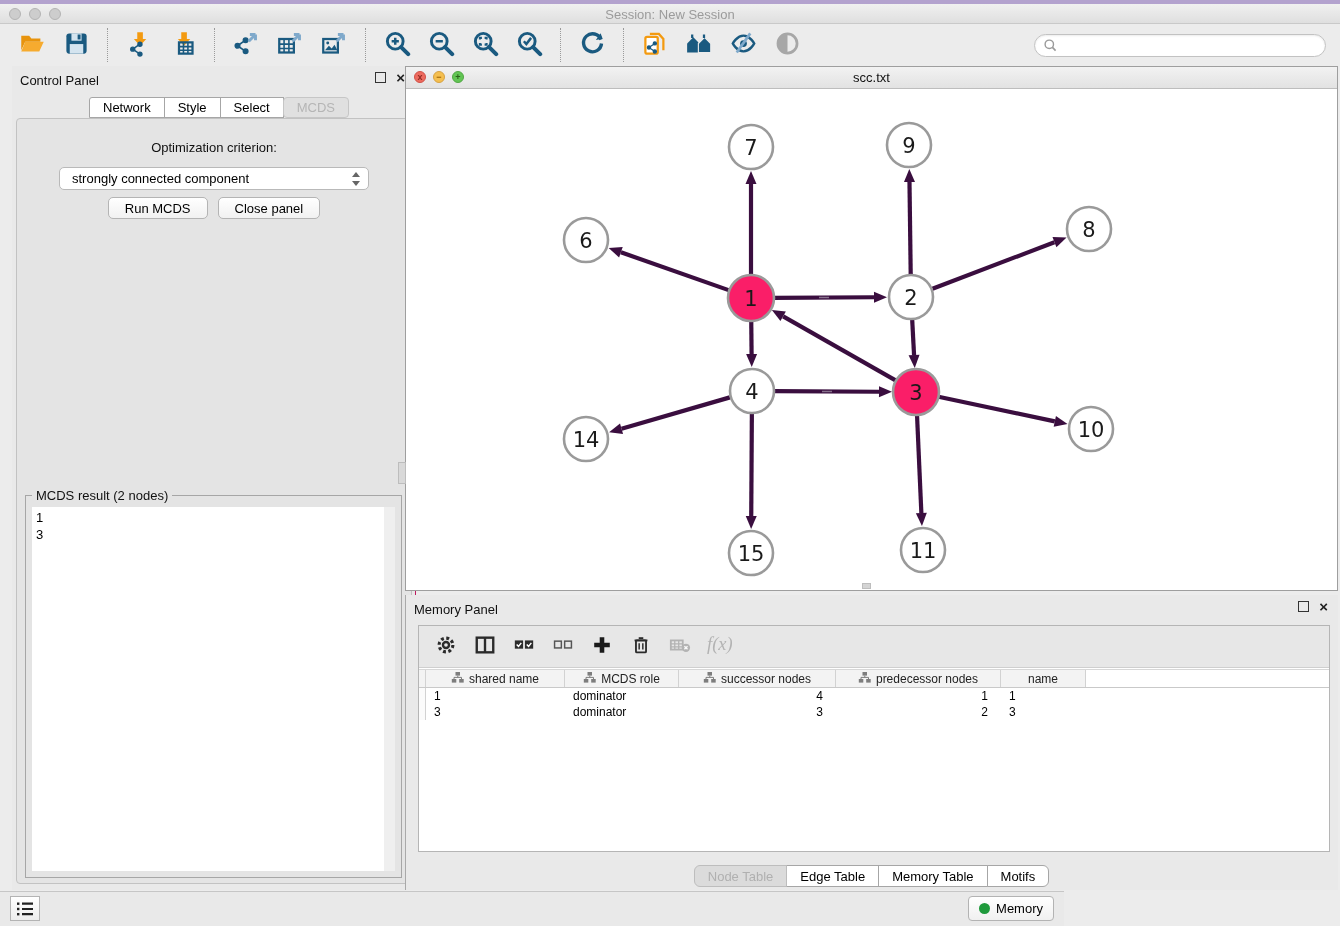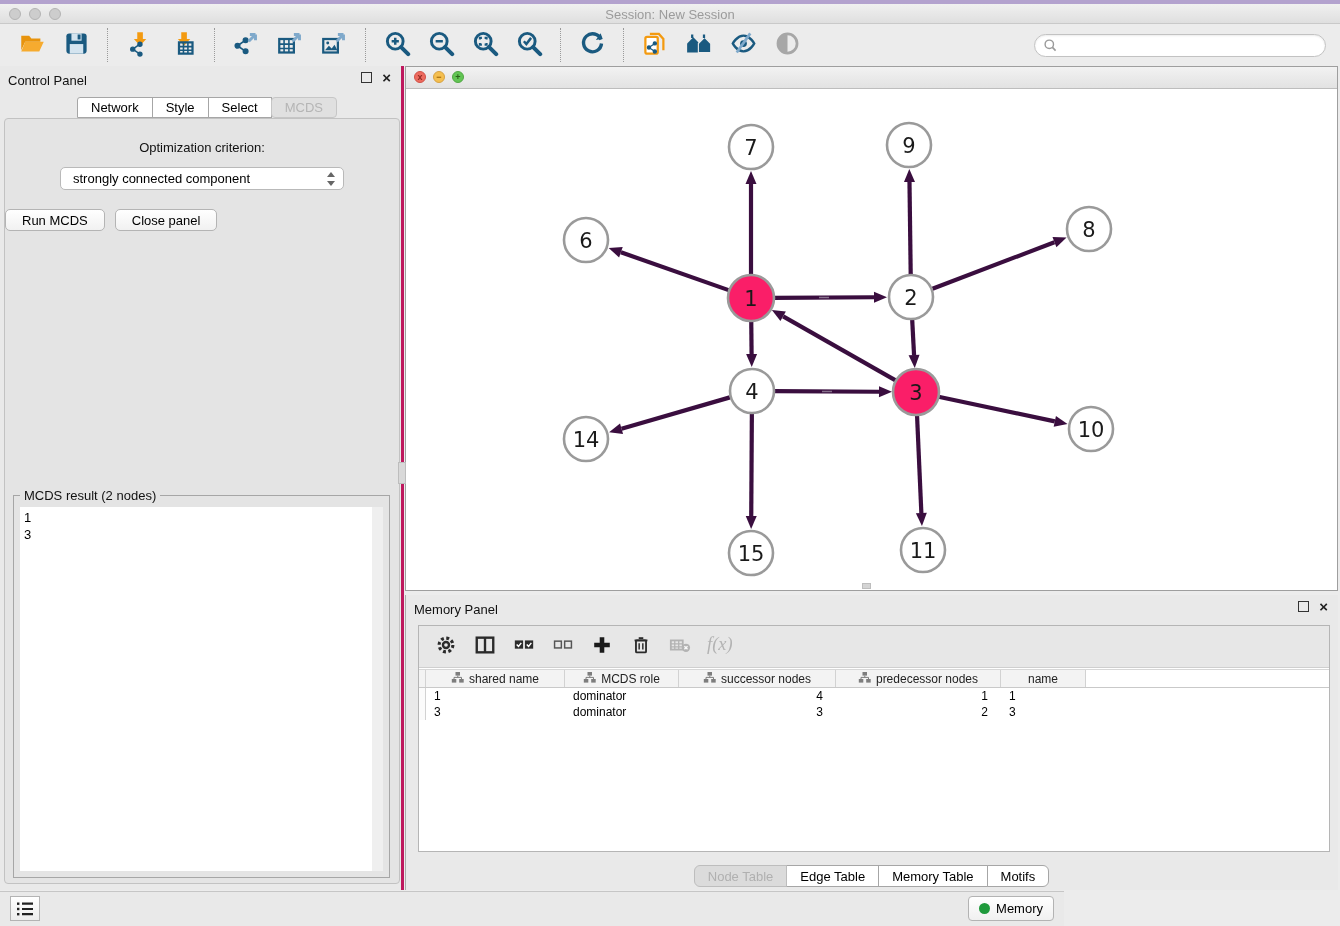--- a/index.html
+++ b/index.html
@@ -22,40 +22,40 @@
   .toolbar { position:absolute; left:0; top:24px; width:1340px; height:42px; background:#ececec;
     display:flex; align-items:center; padding:0 10px; }
   .tb-icon { width:30px; height:30px; display:inline-flex; align-items:center; justify-content:center; margin:0 7px; flex:none; }
   .tb-sep { width:1px; height:34px; border-left:1px dotted #9a9a9a; margin:0 9px; flex:none; }
   .search-wrap { margin-left:auto; margin-right:4px; width:292px; height:23px; background:#fff; border:1px solid #c2c2c2;
     border-radius:12px; display:flex; align-items:center; padding:0 8px; box-shadow:inset 0 1px 2px rgba(0,0,0,.08); }
   .search-wrap svg { flex:none; }
   .search-wrap input { border:none; outline:none; background:transparent; flex:1; font-size:12px; margin-left:5px; }
 
   
-  .control-panel { position:absolute; left:0; top:66px; width:404px; height:824px; background:#e9e9e9; border-right:3px solid #be185d; }
+  .control-panel { position:absolute; left:12px; top:66px; width:404px; height:824px; background:#e9e9e9; border-right:1px solid #be185d; }
   .panel-head { position:relative; height:28px; }
   .panel-head .ph-title { position:absolute; left:8px; top:7px; font-size:13px; color:#111; }
   .panel-head .ph-icons { position:absolute; right:10px; top:6px; display:flex; gap:10px; align-items:center; }
   .float-ic { width:11px; height:11px; border:1.6px solid #333; display:inline-block; }
   .close-ic { font-size:15px; font-weight:bold; color:#222; line-height:11px; }
 
   .cp-tabs { position:absolute; left:78px; top:31px; display:flex; }
   .tab { height:21px; padding:0 13px; font-size:13px; line-height:20px; background:#fff; color:#000;
     border:1px solid #a6a6a6; margin-left:-1px; }
   .tab.first { border-radius:3px 0 0 0; }
   .tab.sel { background:#e0e0e0; color:#b5b5b5; border-color:#c6c6c6; border-radius:4px; position:relative; z-index:1; }
 
   .cp-content { position:absolute; left:4px; top:52px; width:396px; height:766px; background:#e4e4e4;
     border:1px solid #c2c2c2; border-radius:4px; }
   .opt-label { text-align:center; margin-top:21px; font-size:13px; color:#111; }
-  .dropdown { width:284px; height:23px; margin:12px auto 0; background:#fff; border:1px solid #b9b9b9; border-radius:5px;
+  .dropdown { width:310px; height:23px; margin:12px auto 0; background:#fff; border:1px solid #b9b9b9; border-radius:5px;
     display:flex; align-items:center; padding:0 6px 0 12px; font-size:13px; }
   .dropdown .dd-val { flex:1; }
-  .btn-row { display:flex; justify-content:flex-start; gap:10px; margin-top:19px; }
+  .btn-row { display:flex; justify-content:center; gap:10px; margin-top:7px; }
   .btn { height:22px; background:linear-gradient(#ffffff,#f1f1f1); border:1px solid #b4b4b4; border-radius:5px;
     font-size:13px; padding:0 16px; font-family:inherit; }
 
   .groupbox { position:absolute; left:8px; right:9px; top:376px; bottom:5px; border:1px solid #a6a6a6; }
   .groupbox .legend { position:absolute; top:-8px; left:6px; background:#e4e4e4; padding:0 4px; font-size:13px; color:#111; }
   .result-area { position:absolute; left:6px; right:6px; top:11px; bottom:6px; background:#fff; }
   .result-scroll { position:absolute; right:0; top:0; bottom:0; width:11px; background:#efefef; }
   .result-lines { padding:2px 4px; font-size:13px; line-height:17px; color:#000; }
 
   
@@ -290,20 +290,21 @@
   </div>
 </div>
 
 <div class="net-window">
   <div class="net-titlebar">
     <div class="net-traffic">
       <span class="light red">x</span>
       <span class="light yellow">−</span>
       <span class="light green">+</span>
     </div>
+    <div class="nt-title">scc.txt</div>
   </div>
   <div class="net-canvas">
     <svg id="graph" width="931" height="501">
         <g>
           <line x1="345" y1="186" x2="345" y2="95" stroke="#3a0e3f" stroke-width="4.2"></line>
           <polygon points="345,82 350.5,95 339.5,95" fill="#3a0e3f"></polygon>
         </g>
         <g>
           <line x1="323.3015285768616" y1="201.3726585300483" x2="214.90623663722272" y2="163.27007106035708" stroke="#3a0e3f" stroke-width="4.2"></line>
           <polygon points="202.64188322414446,158.9589650121235 216.73016611916768,158.08130615482398 213.08230715527776,168.4588359658902" fill="#3a0e3f"></polygon>

